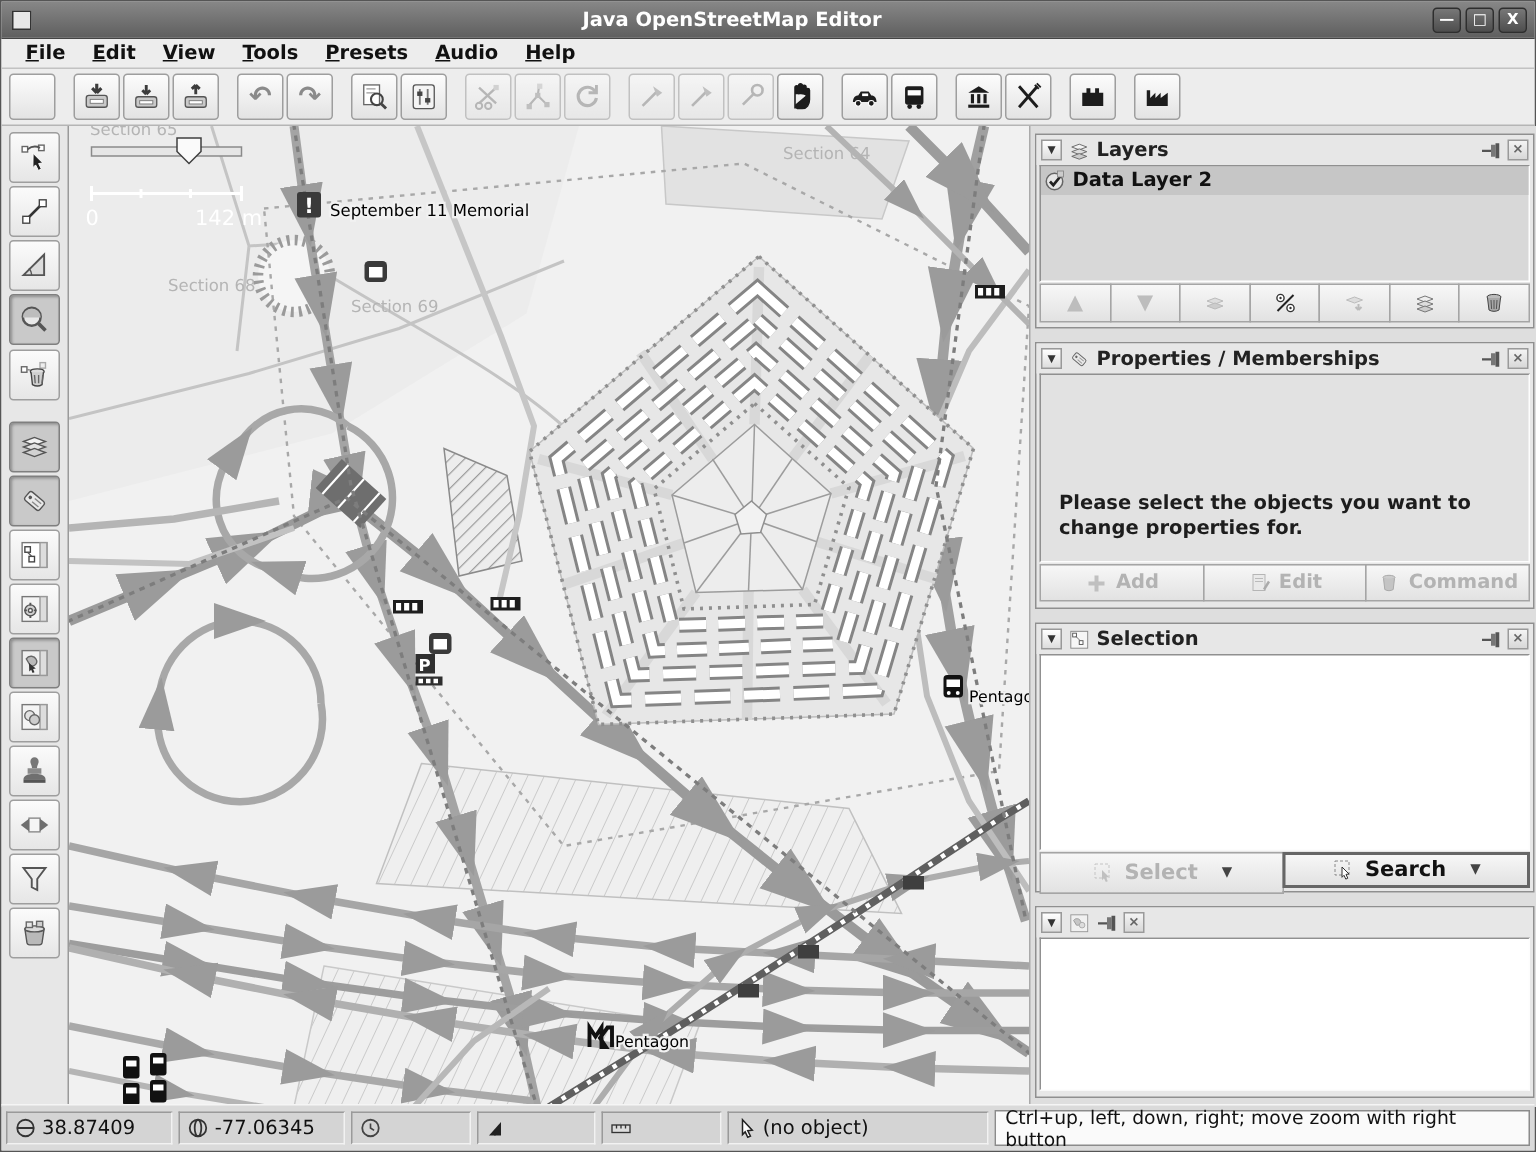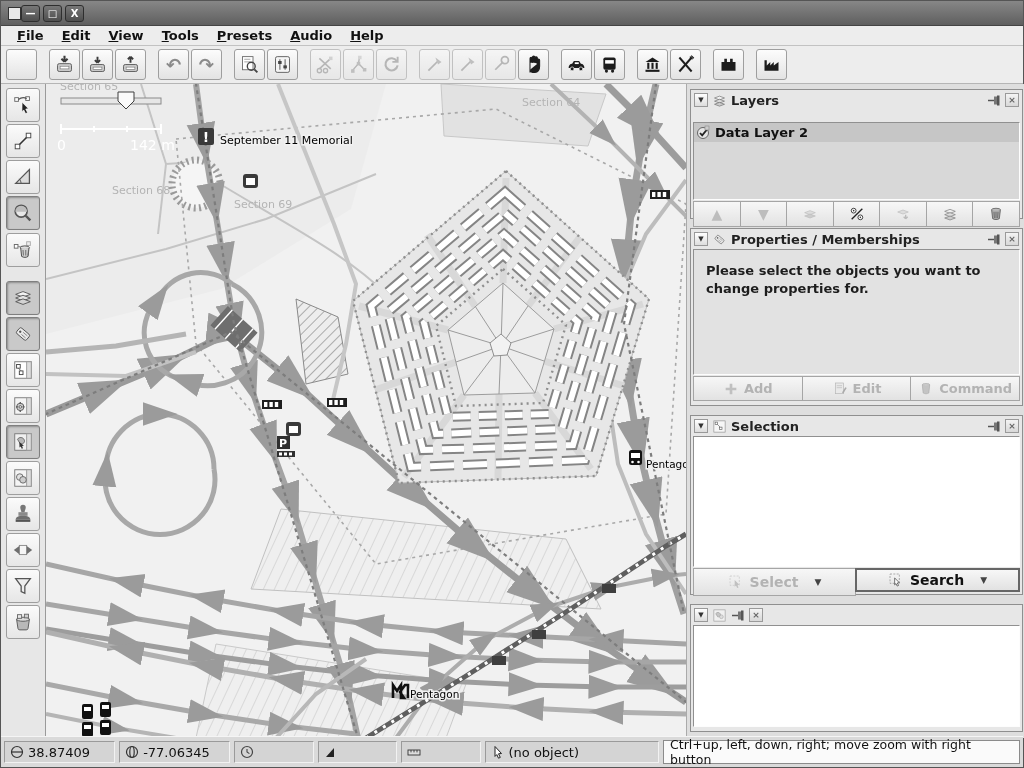--- a/index.html
+++ b/index.html
@@ -52,21 +52,21 @@
   .phead .ptitle { font-size:13px; font-weight:bold; color:#222; flex:1; }
   .collapsebtn { width:14px; height:14px; border:1px solid #999; background:linear-gradient(#fff,#ddd);
     font-size:7px; color:#333; display:flex; align-items:center; justify-content:center; }
   .headicon svg { width:15px; height:15px; display:block; }
   .pinbtn, .xbtn { width:14px; height:14px; border:1px solid #9a9a9a; background:linear-gradient(#f4f4f4,#d8d8d8);
     display:flex; align-items:center; justify-content:center; font-size:9px; font-weight:bold; color:#666; }
   .pinbtn { border:none; background:none; }
   .listarea { border-top:1px solid #909090; border-left:1px solid #909090; border-right:1px solid #fdfdfd;
     border-bottom:1px solid #fdfdfd; margin:0 2px; }
   .white { background:#fff; }
-  .gray { background:#d8d8d8;margin-top:12px; }
+  .gray { background:#d8d8d8; }
   .layerrow { height:19px; background:#c6c6c6; display:flex; align-items:center; gap:4px; padding:0 2px;
     font-size:13px; font-weight:bold; color:#111; }
   .btnrow { display:flex; }
   .cellbtn { flex:1; height:26px; background:linear-gradient(#f7f7f7,#e2e2e2); border:1px solid #a5a5a5;
     margin-left:-1px; display:flex; align-items:center; justify-content:center; gap:5px;
     font-size:13px; font-weight:bold; color:#b3b3b3; }
   .cellbtn:first-child { margin-left:0; }
   .cellbtn svg { width:16px; height:16px; }
   .propmsg { font-size:13px; font-weight:bold; color:#1d1d1d; padding:12px; line-height:1.35; }
   .selbtn { display:flex; align-items:center; justify-content:center; gap:6px; font-size:14px; font-weight:bold; }
@@ -82,20 +82,21 @@
   .helpbox { margin-left:auto; height:24px; display:flex; align-items:center; background:#fafafa;
     border:1px solid #8b8b8b; padding:0 6px; font-size:12.5px; color:#111; }
 </style>
 </head>
 <body>
 
 <div class="window">
 
   <div class="titlebar">
     <div class="appicon"></div>
+    <div class="title">Java OpenStreetMap Editor</div>
     <div class="winbtns">
       <div class="winbtn">—</div>
       <div class="winbtn">□</div>
       <div class="winbtn">X</div>
     </div>
   </div>
 
   <div class="menubar">
     <span class="menuitem mnemonic"><u>F</u>ile</span>
     <span class="menuitem mnemonic"><u>E</u>dit</span>
@@ -707,21 +708,21 @@
         <span class="ptitle">Properties / Memberships</span>
         <span class="pinbtn">
           <svg width="13" height="13" viewBox="0 0 13 13">
               <line x1="0" y1="6.5" x2="6" y2="6.5" stroke="#555" stroke-width="1.5"></line>
               <rect x="6" y="2.5" width="3" height="8" fill="#777"></rect>
               <rect x="9" y="1.5" width="2.5" height="10" fill="#555"></rect>
             </svg>
         </span>
         <span class="xbtn">×</span>
       </div>
-      <div class="listarea" style="height:126px;background:#e2e2e2;display:flex;align-items:flex-start">
+      <div class="listarea" style="height:126px;background:#e2e2e2;display:flex;align-items:flex-end">
         <div class="propmsg">Please select the objects you want to change properties for.</div>
       </div>
       <div class="btnrow" style="margin:1px 2px 0">
         <div class="cellbtn" style="height:25px">
           <svg viewBox="0 0 24 24">
               <path d="M10 4 h4 v6 h6 v4 h-6 v6 h-4 v-6 H4 v-4 h6 z" fill="#c0c0c0"></path>
             </svg>
           <span>Add</span>
         </div>
         <div class="cellbtn" style="height:25px">

